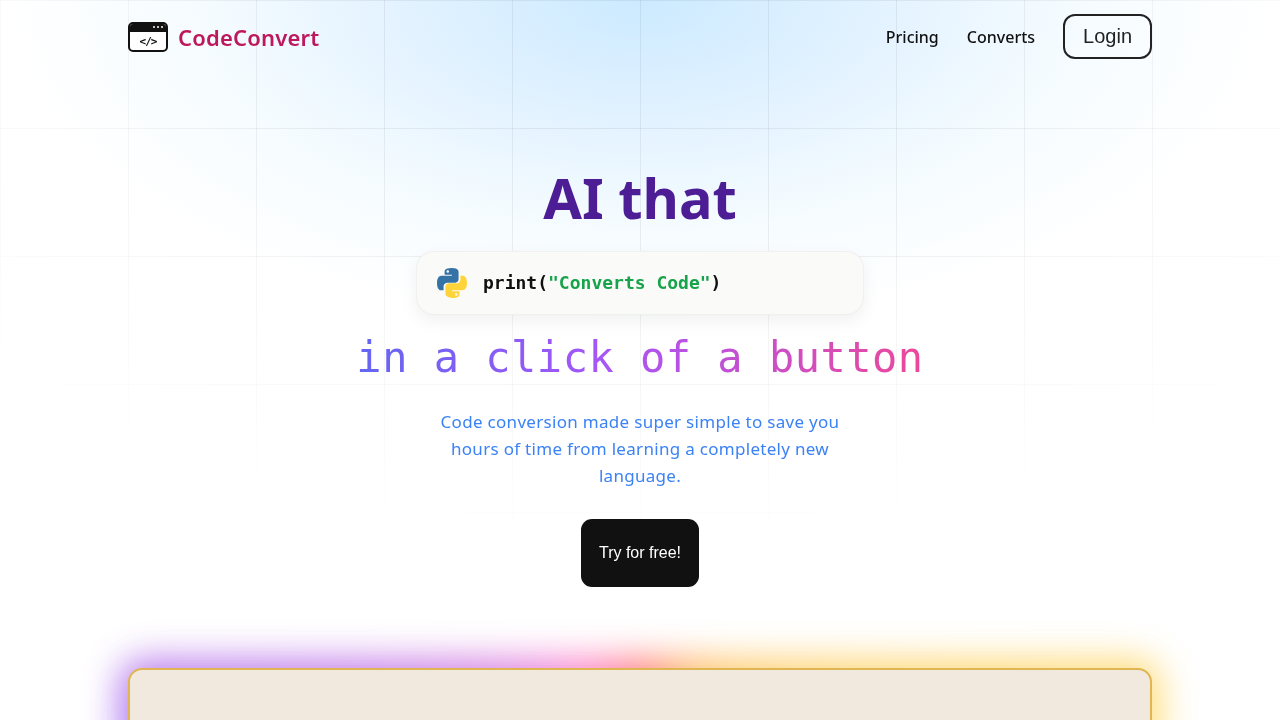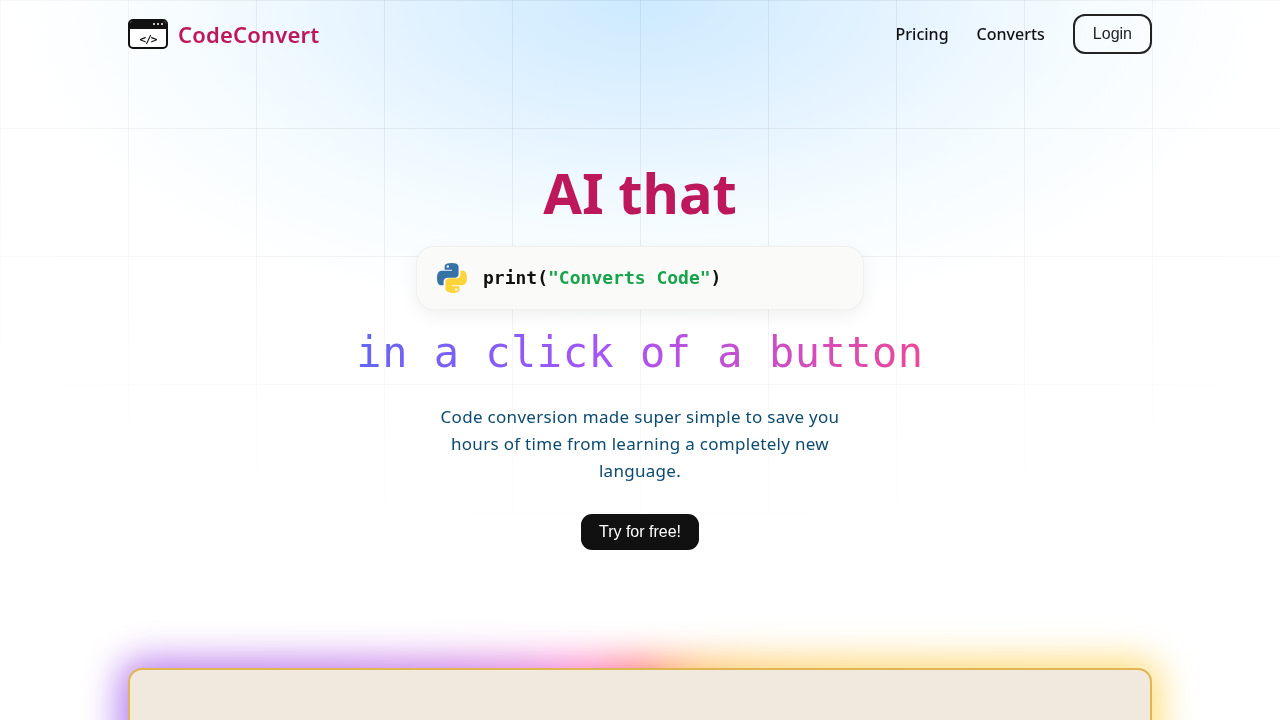--- a/index.html
+++ b/index.html
@@ -37,27 +37,27 @@
   .logo-top { position: absolute; top: 0; left: 0; right: 0; height: 8px; background: #111; border-top-left-radius: 3px; border-top-right-radius: 3px; }
   .logo-dots { position: absolute; top: 2px; right: 3px; display: flex; gap: 2px; }
   .logo-dots span { width: 2px; height: 2px; background: #fff; border-radius: 50%; }
   .logo-code { position: absolute; top: 10px; left: 0; right: 0; bottom: 0; display: flex; align-items: center; justify-content: center; font-size: 11px; font-weight: 700; font-family: ui-monospace, monospace; color: #111; letter-spacing: -1px; }
   .brand-text { font-size: 22px; font-weight: 600; color: #be185d; letter-spacing: 0.2px; }
 
   .nav { display: flex; align-items: center; gap: 28px; }
   .nav a { font-size: 16px; color: #111; text-decoration: none; font-weight: 500; cursor: pointer; }
   .login-btn {
     border: 2px solid #222; border-radius: 12px;
-    padding: 9px 18px; font-size: 16px; font-weight: 500; color: #222;
+    padding: 9px 18px; font-size: 20px; font-weight: 500; color: #222;
     background: transparent; cursor: pointer;
   }
 
   
   .hero { position: relative; width: 1024px; margin: 0 auto; text-align: center; padding-top: 108px; }
-  .h1 { font-size: 56px; font-weight: 700; color: #be185d; line-height: 1.1; }
+  .h1 { font-size: 56px; font-weight: 700; color: #4c1d95; line-height: 1.1; }
 
   .code-pill {
     width: 448px; margin: 22px auto 0;
     background: #fafaf9;
     border: 1px solid rgba(0,0,0,0.04);
     border-radius: 18px;
     box-shadow: 0 6px 18px rgba(0,0,0,0.06);
     padding: 16px 20px;
     display: flex; align-items: center; gap: 16px;
     text-align: left;
@@ -71,27 +71,27 @@
     margin-top: 18px;
     font-family: ui-monospace, SFMono-Regular, Menlo, Consolas, monospace;
     font-size: 42px; font-weight: 500; letter-spacing: 0.5px;
     background: linear-gradient(90deg, #6366f1 0%, #a855f7 45%, #ec4899 100%);
     -webkit-background-clip: text; background-clip: text; color: transparent;
     display: inline-block;
   }
 
   .sub {
     margin: 26px auto 0; max-width: 440px;
-    font-size: 17px; line-height: 1.6; color: #0c4a6e; letter-spacing: 0.3px;
+    font-size: 17px; line-height: 1.6; color: #3b82f6; letter-spacing: 0.3px;
   }
 
   .cta {
     margin-top: 30px; display: inline-block;
     background: #111; color: #fff; border: none;
-    padding: 9px 18px; border-radius: 11px;
+    padding: 25px 18px; border-radius: 11px;
     font-size: 16px; font-weight: 500; cursor: pointer;
   }
 
   
   .panel-wrap {
     position: absolute; left: 50%; transform: translateX(-50%);
     top: 668px; width: 1024px;
   }
   .rainbow {
     position: absolute; inset: -8px;

